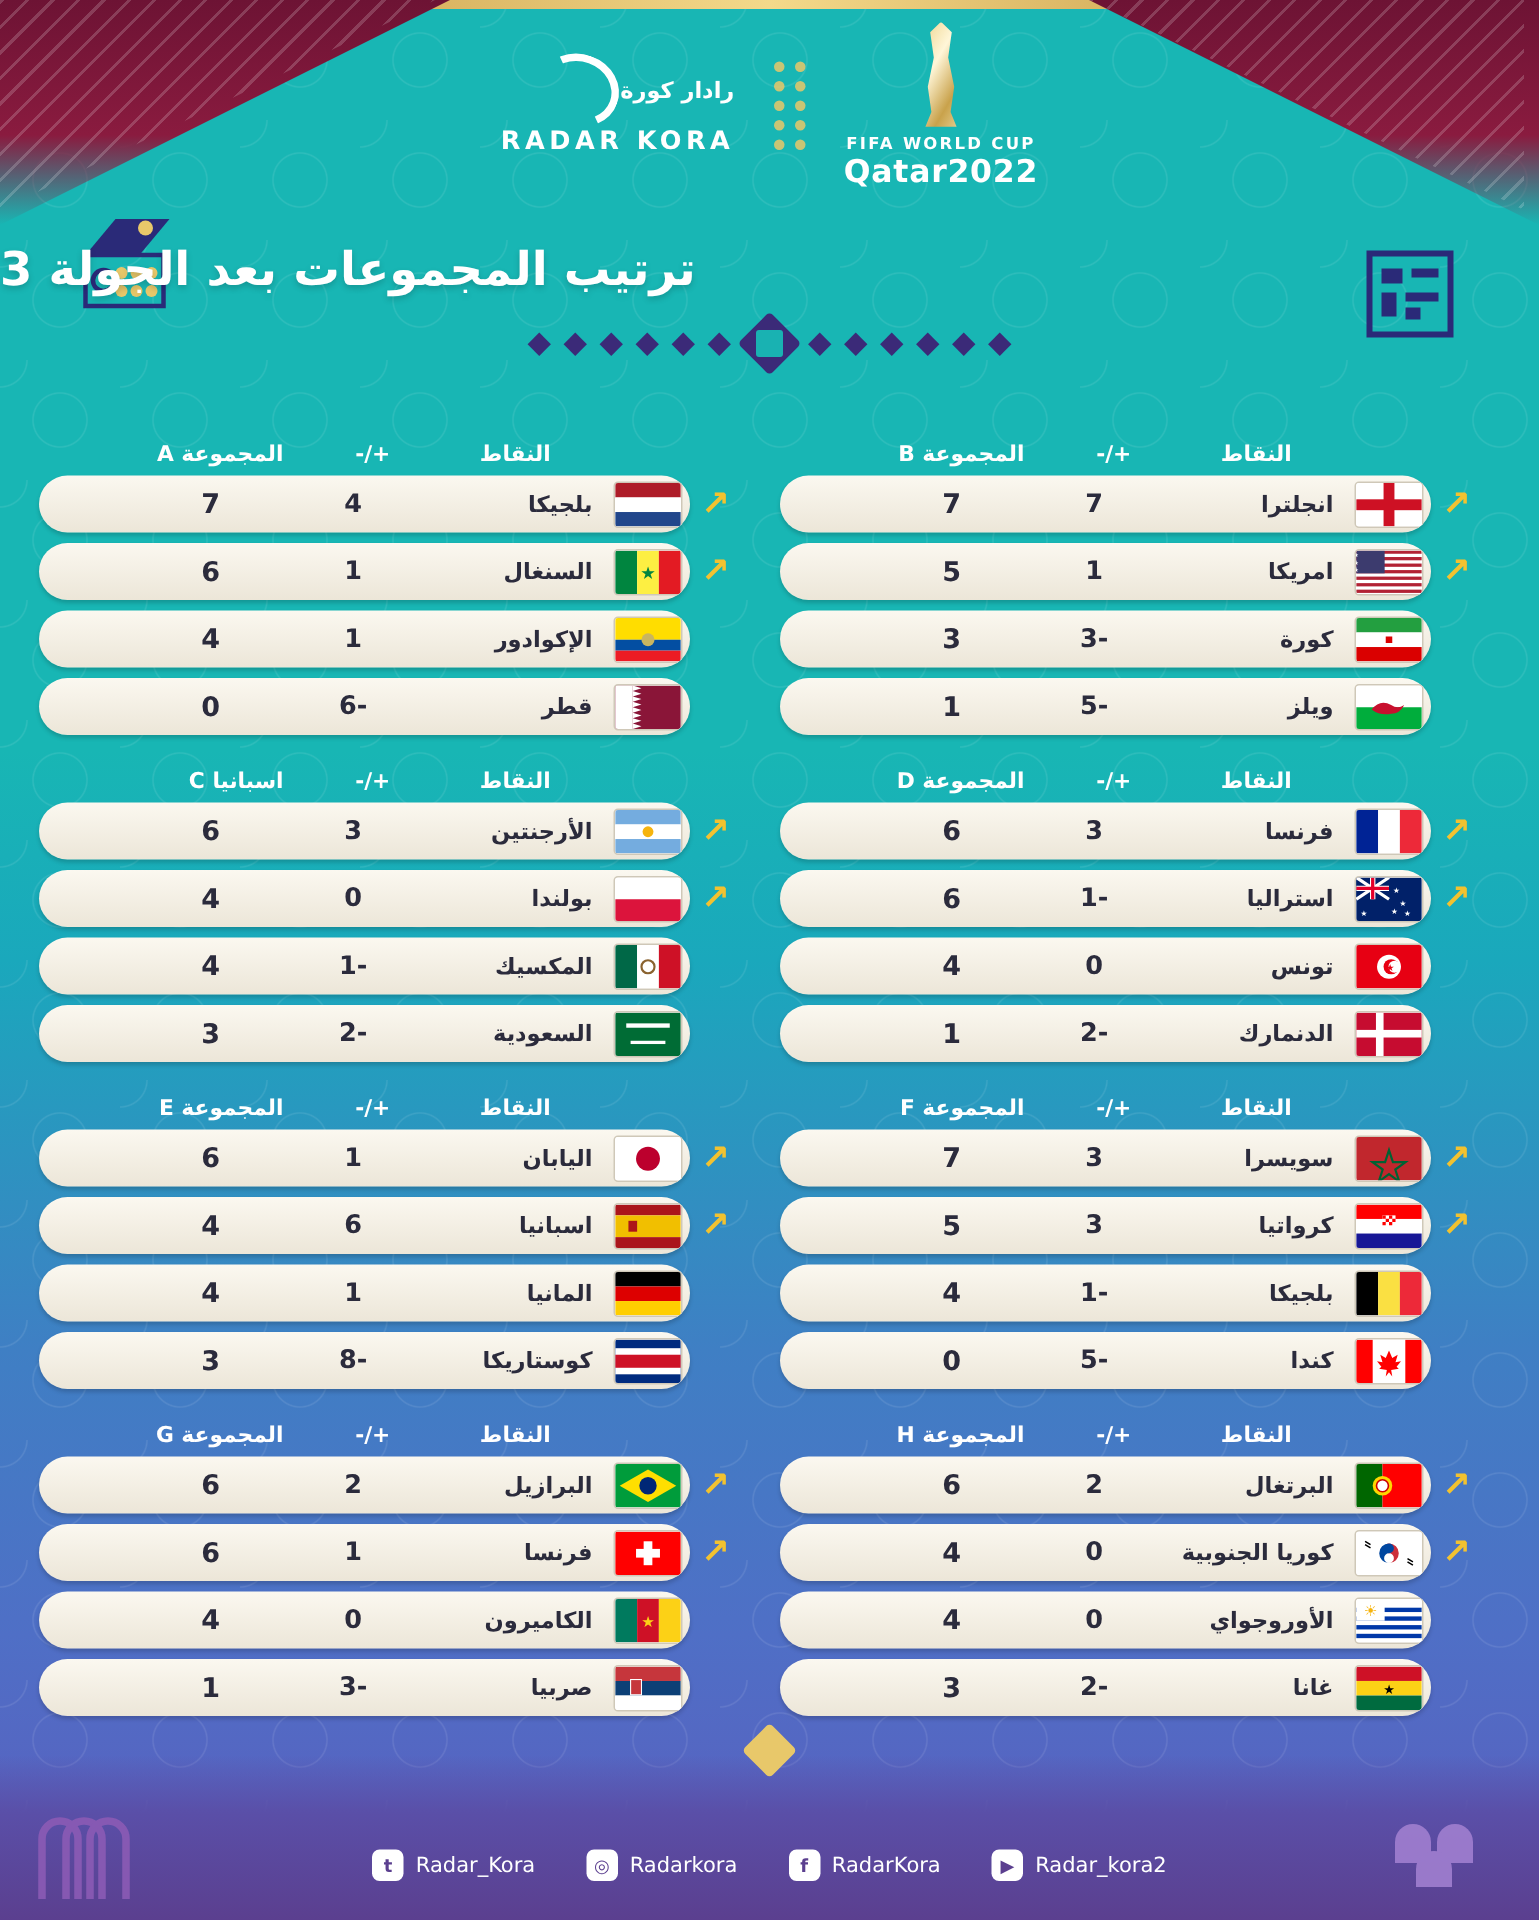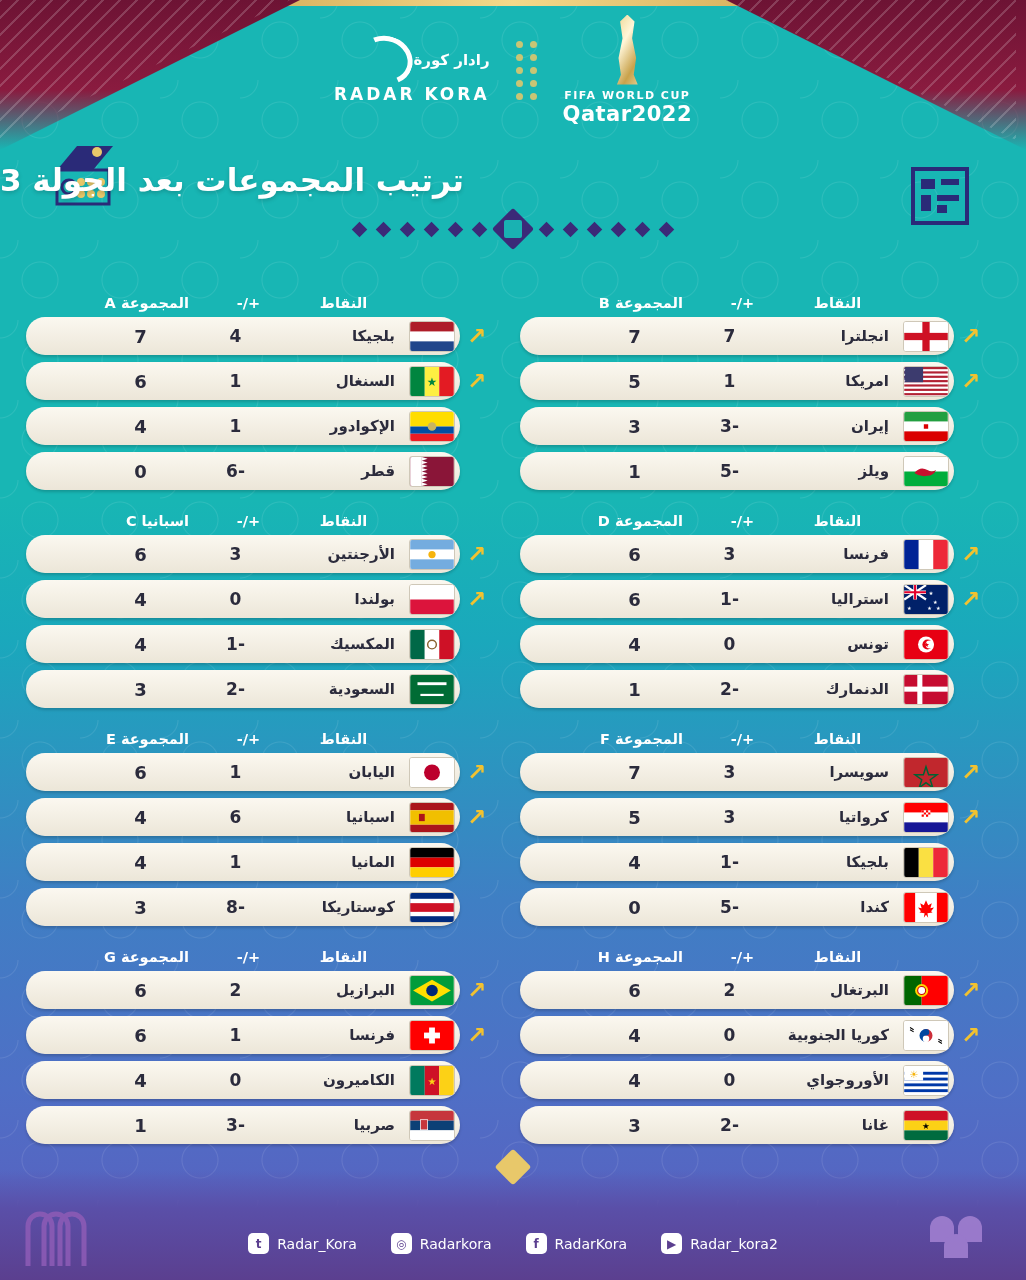--- a/index.html
+++ b/index.html
@@ -319,21 +319,21 @@
           <div class="arrow hidden">↗</div>
           <div class="pill">
             <div class="flag">
               <svg viewBox="0 0 60 40">
                 <rect width="60" height="13.3" fill="#239f40"></rect>
                 <rect y="13.3" width="60" height="13.4" fill="#fff"></rect>
                 <rect y="26.7" width="60" height="13.3" fill="#da0000"></rect>
                 <path d="M27 17 h6 v6 h-6z" fill="#da0000"></path>
               </svg>
             </div>
-            <div class="team">إيران</div>
+            <div class="team">كورة</div>
             <div class="diff">-3</div>
             <div class="pts">3</div>
           </div>
         </div>
         <div class="row">
           <div class="arrow hidden">↗</div>
           <div class="pill">
             <div class="flag">
               <svg viewBox="0 0 60 40">
                 <rect width="60" height="20" fill="#fff"></rect>

